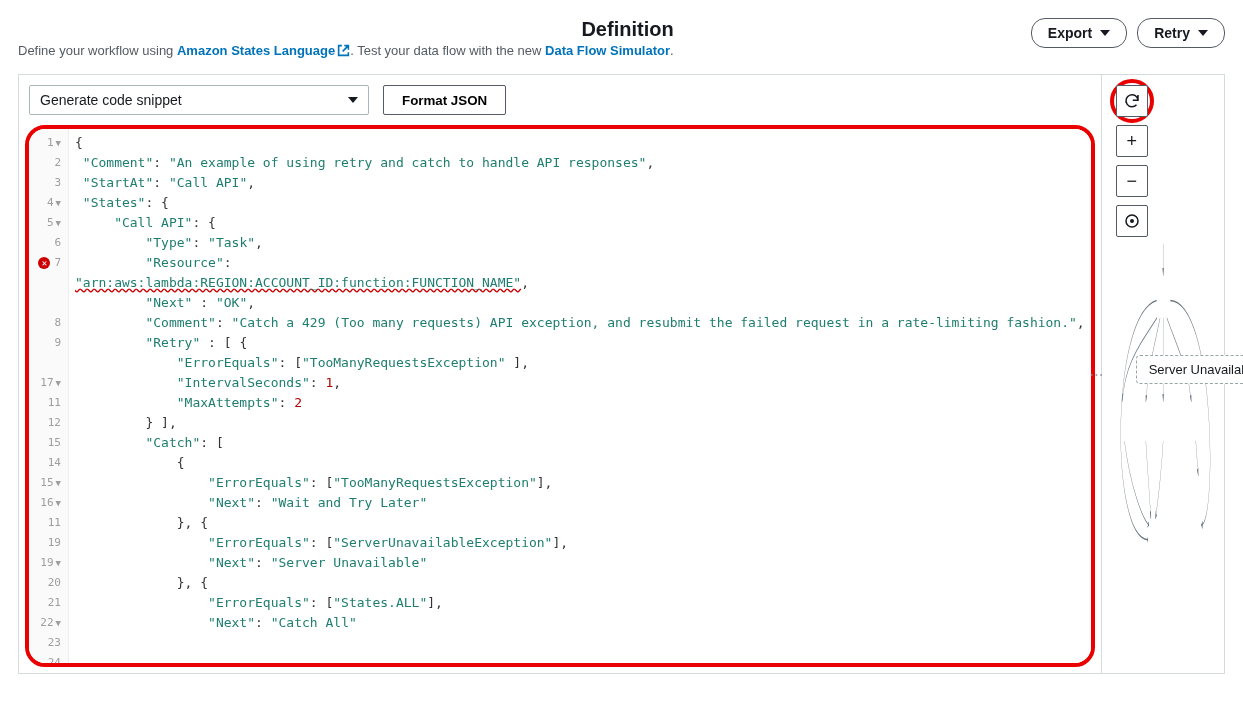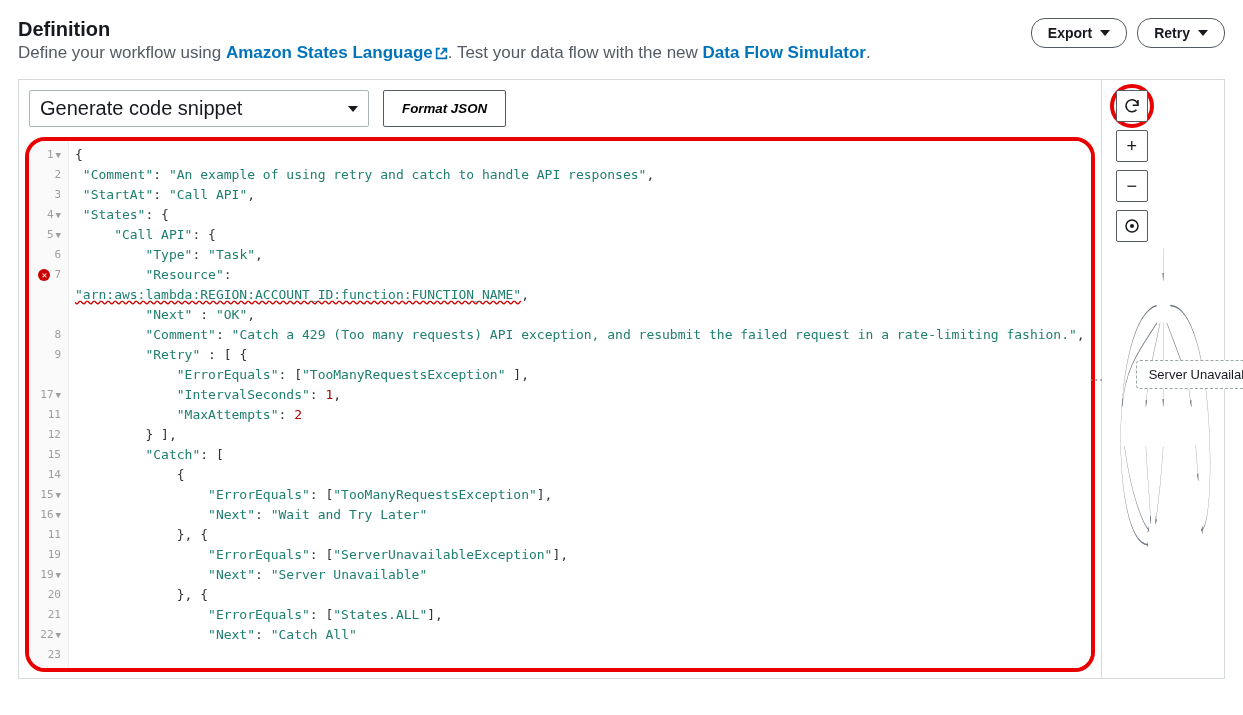--- a/index.html
+++ b/index.html
@@ -14,23 +14,24 @@
   .header-row {
     display: flex;
     justify-content: space-between;
     align-items: flex-start;
     margin-bottom: 14px;
   }
   .header-left h1 {
     margin: 0 0 2px 0;
     font-size: 20px;
     font-weight: 700;
+    text-align: right;
   }
   .header-sub {
-    font-size: 17px;
+    font-size: 13px;
     color: #545b64;
   }
   .header-sub a { color: #0073bb; text-decoration: none; font-weight:600;}
   .ext-icon { display:inline-block; vertical-align: -2px; margin-left:2px;}
   .header-buttons { display:flex; gap:10px; }
   .btn {
     background:#fff;
     border:1px solid #545b64;
     border-radius:14px;
     padding:6px 16px;
@@ -72,39 +73,38 @@
     padding:10px;
   }
   .select-like {
     flex:1;
     display:flex;
     align-items:center;
     justify-content:space-between;
     border:1px solid #aab7b8;
     border-radius:2px;
     padding:6px 10px;
-    font-size:20px;
+    font-size:14px;
     background:#fff;
     cursor:pointer;
     max-width:340px;
   }
   .select-like .caret {
     width:0;height:0;
     border-left:5px solid transparent;
     border-right:5px solid transparent;
     border-top:6px solid #16191f;
   }
   .btn-format {
     border:1px solid #545b64;
     background:#fff;
     padding:6px 18px;
     font-weight:700;
     border-radius:2px;
     cursor:pointer;
-    font-style:italic;
   }
   .editor-wrap {
     flex:1;
     border:4px solid #eb0000;
     border-radius:20px;
     margin:0 6px 6px 6px;
     overflow:hidden;
     position:relative;
   }
   .code-editor {

